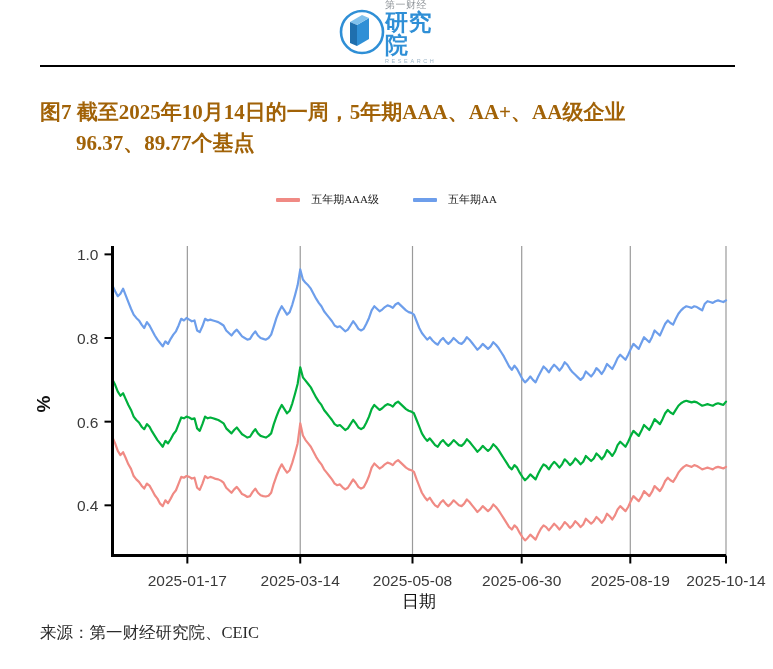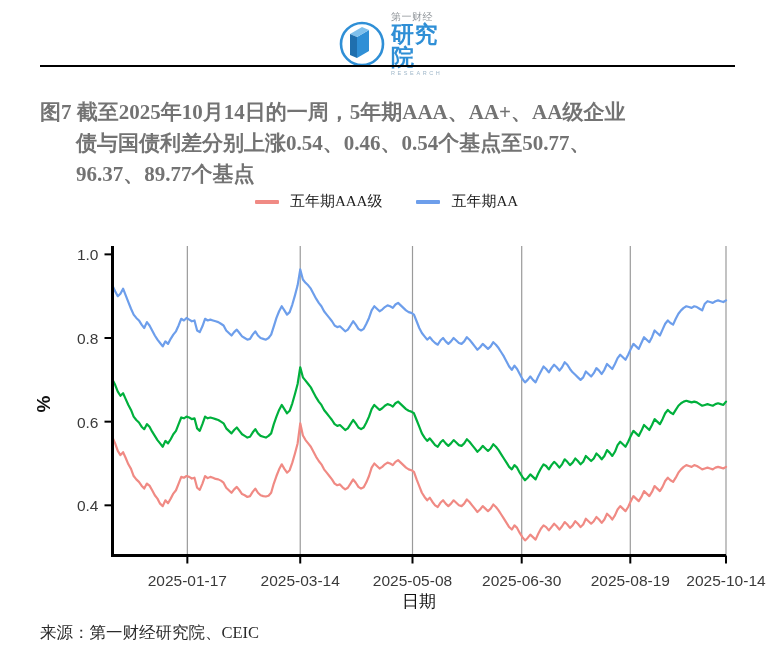--- a/index.html
+++ b/index.html
@@ -21,22 +21,20 @@
     position: absolute;
     left: 0; top: 0;
     width: 773px; height: 66px;
   }
   .logo {
     position: absolute;
     left: 339px; top: 7px;
     width: 112px; height: 50px;
     display: flex;
     align-items: center;
-    gap: 6px;
-    margin-top: 12px;
   }
   .logo-mark {
     width: 46px; height: 46px;
     position: relative;
     flex: 0 0 auto;
   }
   .logo-text {
     display: flex;
     flex-direction: column;
     justify-content: center;
@@ -70,21 +68,21 @@
 
   
   .fig-title {
     position: absolute;
     left: 40px; top: 97px;
     width: 700px;
     font-family: "Liberation Serif", serif;
     font-size: 21px;
     font-weight: 700;
     line-height: 31px;
-    color: #737373;
+    color: #a16207;
     letter-spacing: 0px;
   }
   .fig-title .ln {
     display: block;
     white-space: nowrap;
   }
   .fig-title .ln2 { padding-left: 36px; }
   .fig-title .ln3 { padding-left: 36px; }
 
   
@@ -104,21 +102,21 @@
   }
   .legend-item:last-child { margin-right: 0; }
   .legend-swatch {
     width: 24px;
     height: 4px;
     border-radius: 1px;
     margin-right: 11px;
   }
   .legend-label {
     font-family: "Liberation Serif", serif;
-    font-size: 15px;
+    font-size: 11px;
     color: #222222;
     font-weight: 500;
     white-space: nowrap;
   }
 
   
   .plot-wrap {
     position: absolute;
     left: 0; top: 222px;
     width: 773px; height: 400px;
@@ -169,21 +167,20 @@
       <span class="logo-top">第一财经</span>
       <span class="logo-main">研究院</span>
       <span class="logo-sub">RESEARCH</span>
     </div>
   </div>
 </div>
 <div class="divider"></div>
 
 <div class="fig-title">
   <span class="ln ln1">图7  截至2025年10月14日的一周，5年期AAA、AA+、AA级企业</span>
-  <span class="ln ln2">债与国债利差分别上涨0.54、0.46、0.54个基点至50.77、</span>
   <span class="ln ln3">96.37、89.77个基点</span>
 </div>
 
 <div class="legend">
   <div class="legend-item">
     <span class="legend-swatch" style="background: rgb(240, 138, 132);"></span>
     <span class="legend-label">五年期AAA级</span>
   </div>
   <div class="legend-item">
     <span class="legend-swatch" style="background: rgb(109, 158, 235);"></span>

